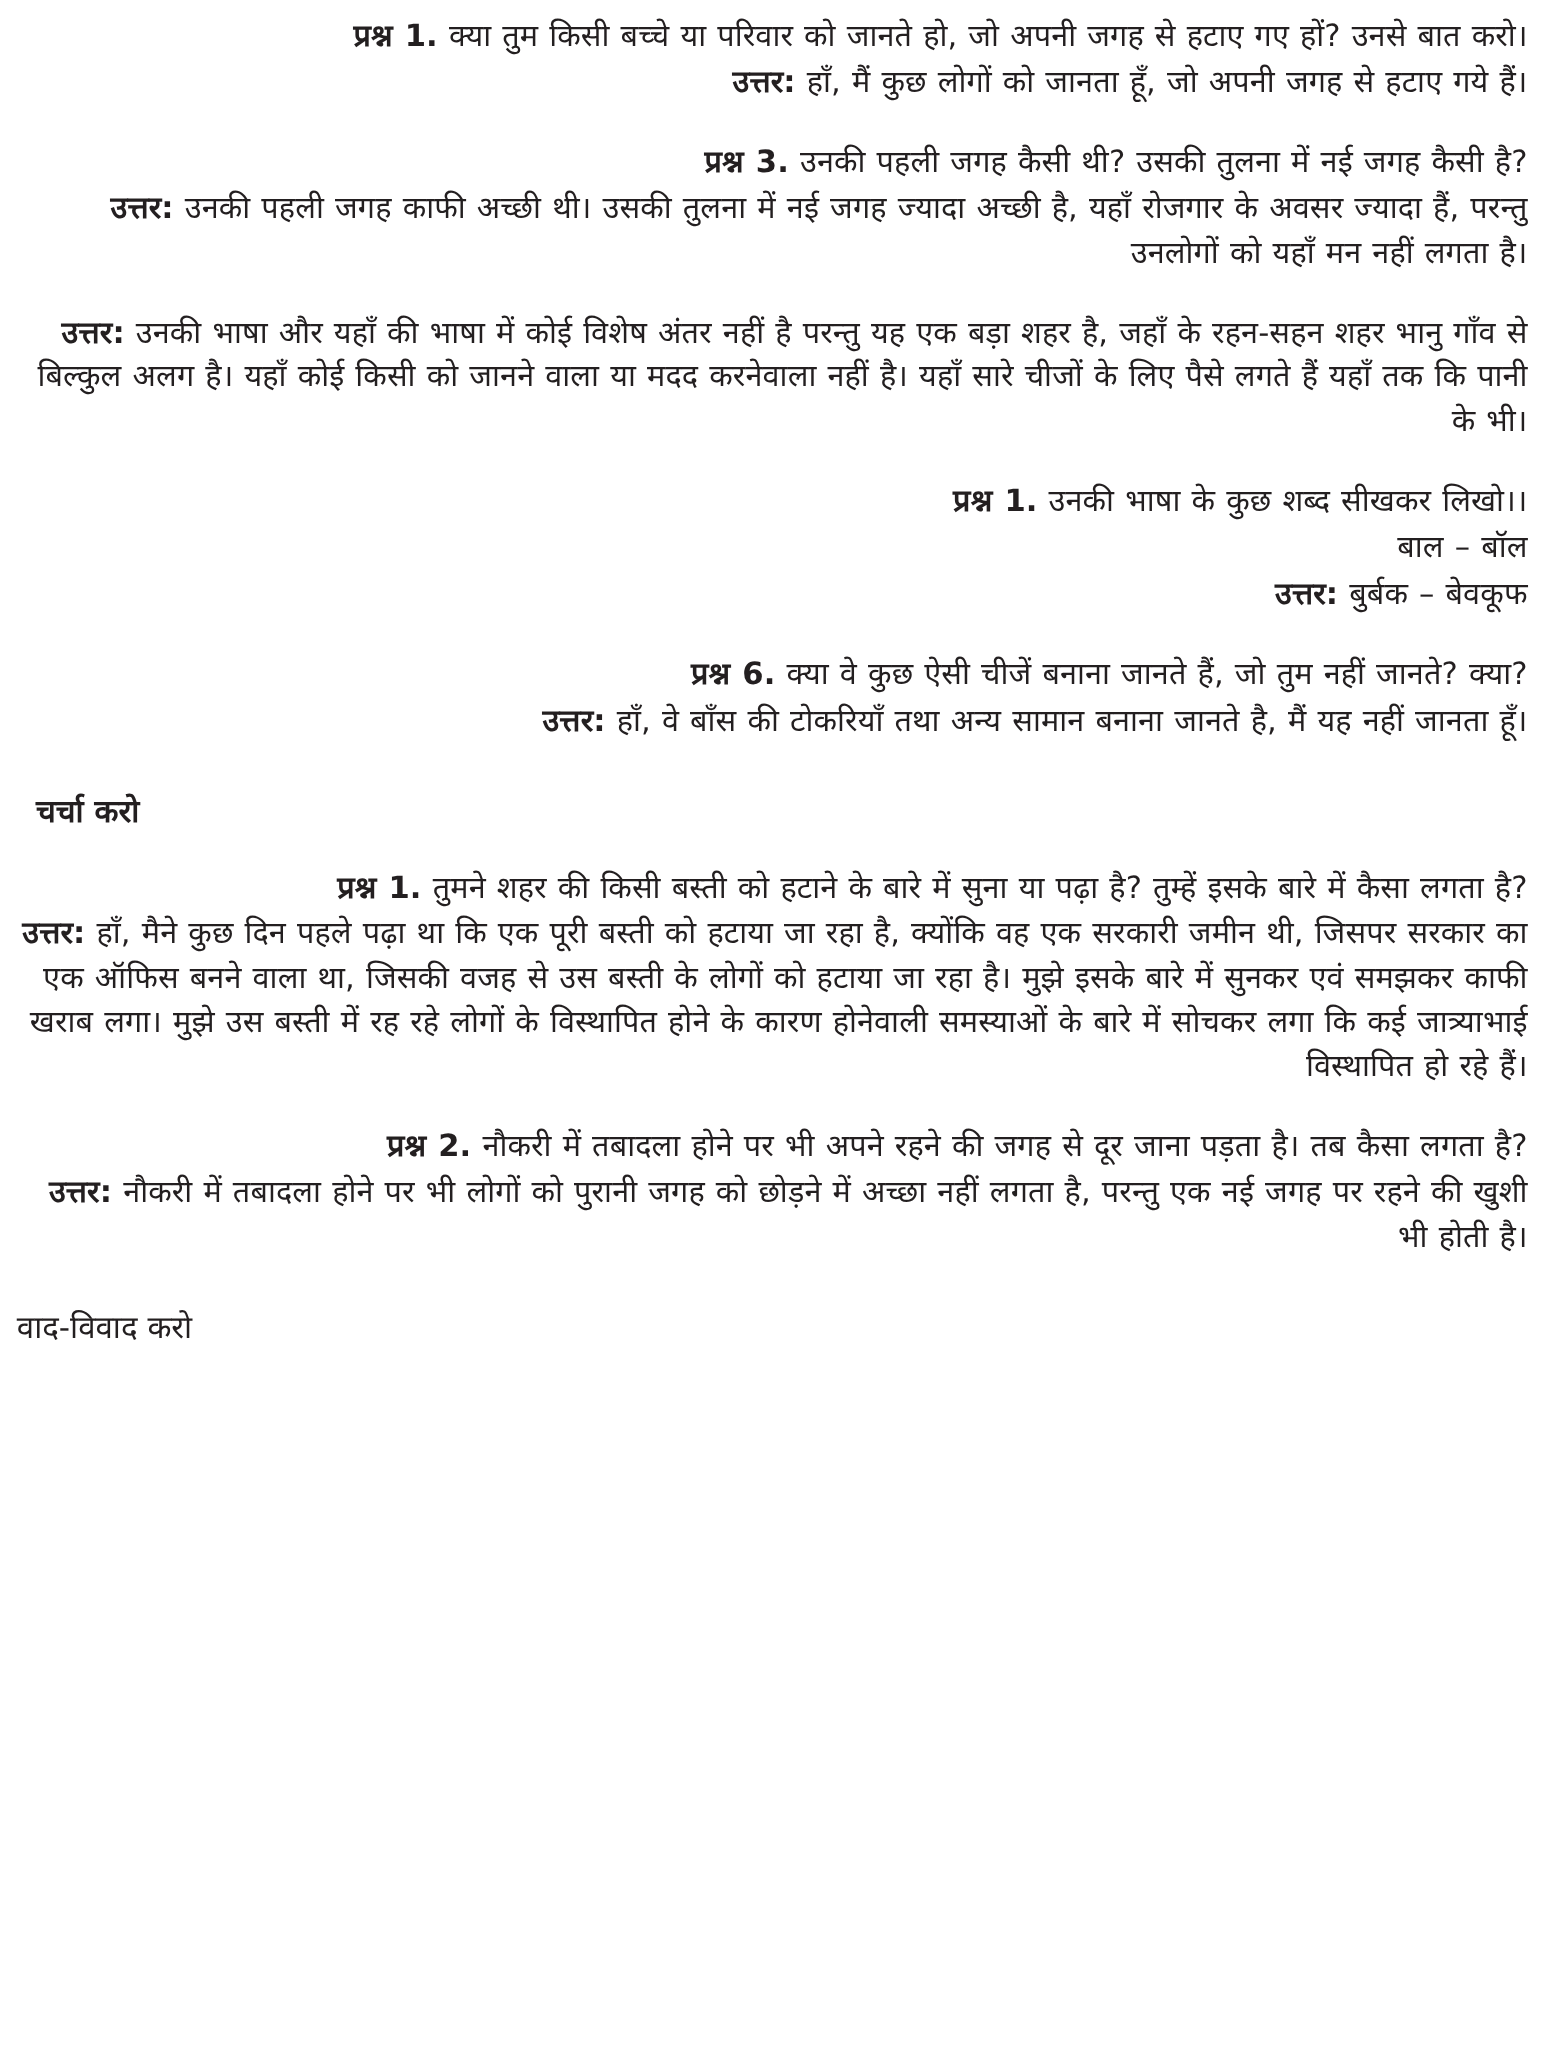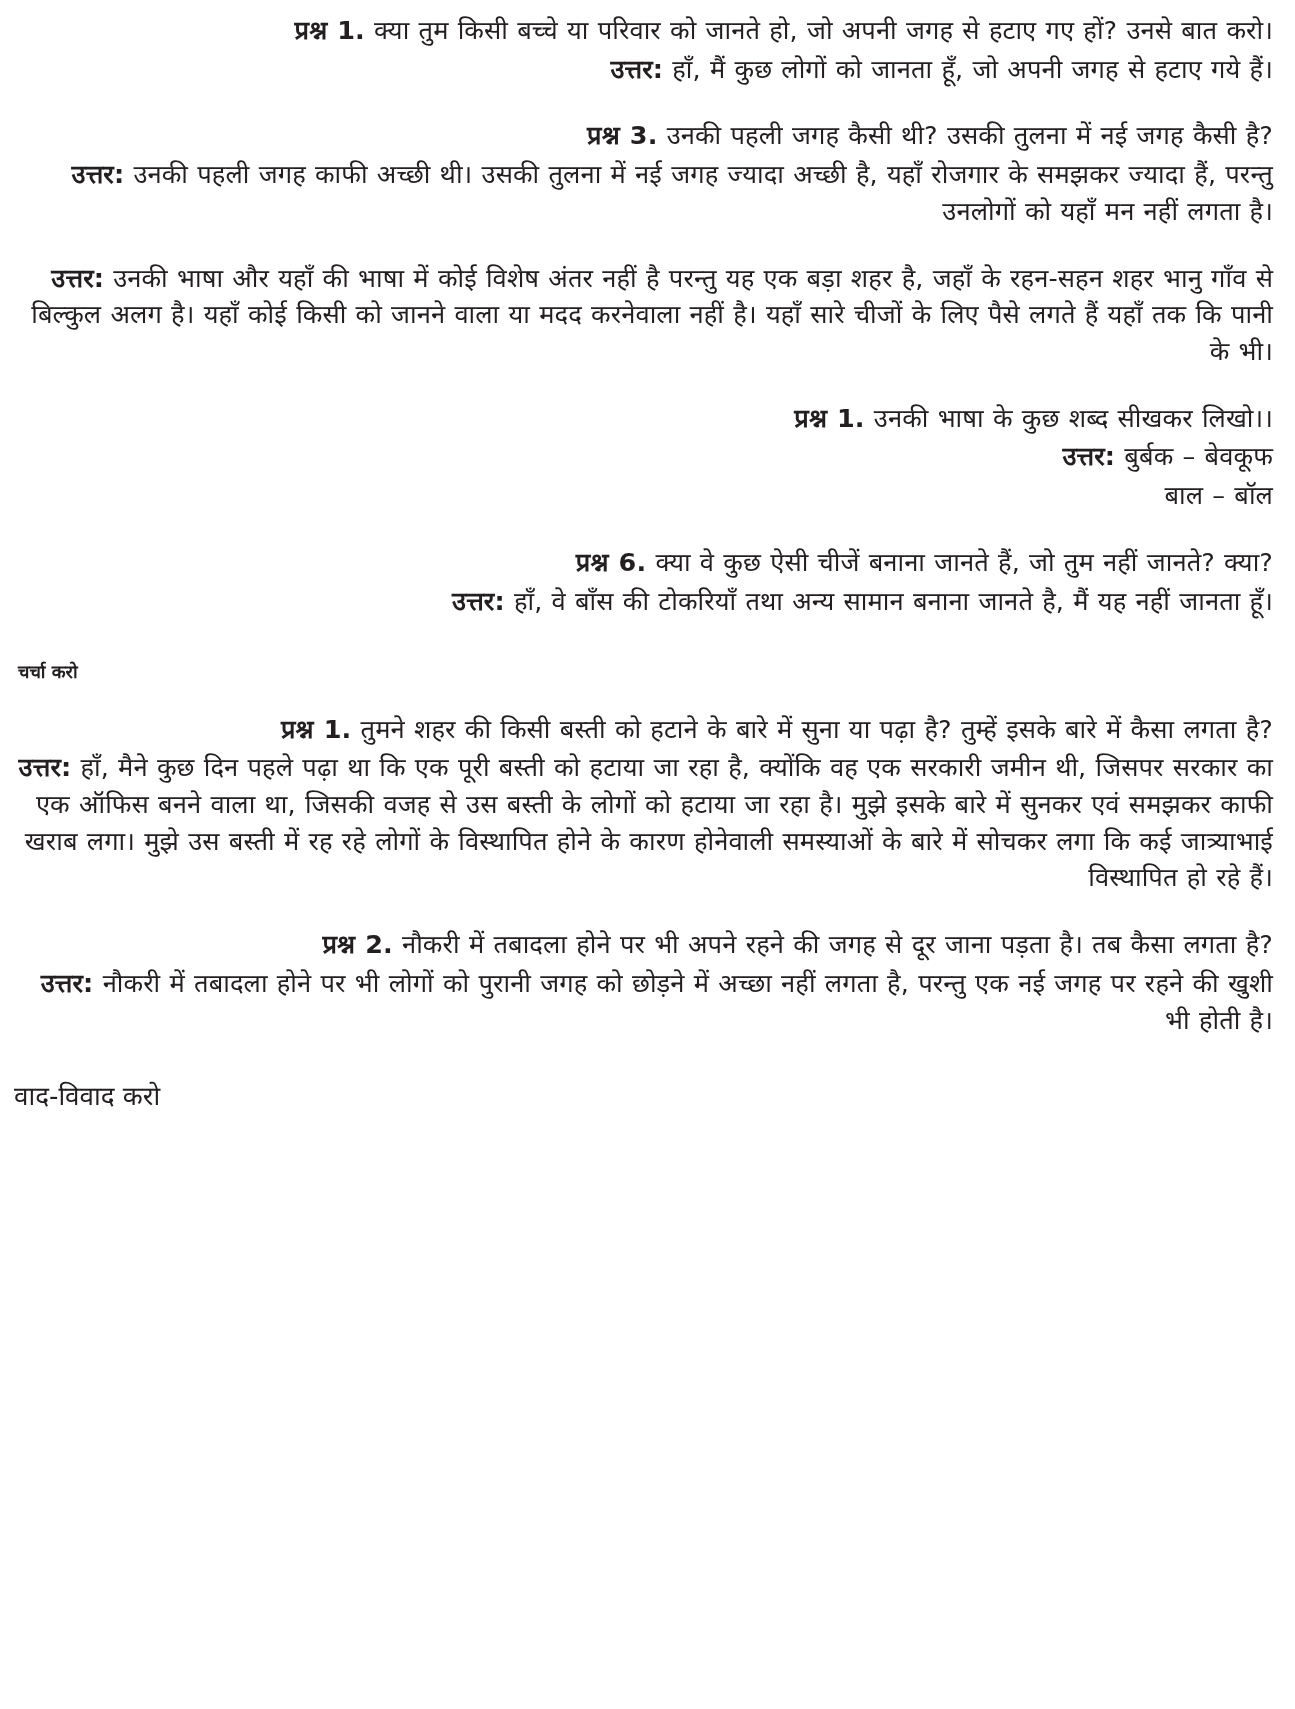--- a/index.html
+++ b/index.html
@@ -33,24 +33,24 @@
     text-align: right;
     word-spacing: 1px;
   }
   .line + .line {
     margin-top: 2px;
   }
   .lbl {
     font-weight: bold;
   }
   .section-heading {
-    font-size: 18px;
+    font-size: 26px;
     font-weight: bold;
     line-height: 1.4;
-    margin: 0 0 26px 4px;
+    margin: 0 0 26px 16px;
   }
   .spacer-sm {
     height: 10px;
   }
   .bottom-heading {
     font-size: 26px;
     font-weight: normal;
     line-height: 1.4;
     margin: 40px 0 0 0;
   }
@@ -63,31 +63,31 @@
   <div>
 
     <div class="qa-block">
       <p class="line"><span class="lbl">प्रश्न 1.</span> <span>क्या तुम किसी बच्चे या परिवार को जानते हो, जो अपनी जगह से हटाए गए हों? उनसे बात करो।</span></p>
       <p class="line"><span class="lbl">उत्तर:</span> <span>हाँ, मैं कुछ लोगों को जानता हूँ, जो अपनी जगह से हटाए गये हैं।</span></p>
     </div>
 
 
     <div class="qa-block">
       <p class="line"><span class="lbl">प्रश्न 3.</span> <span>उनकी पहली जगह कैसी थी? उसकी तुलना में नई जगह कैसी है?</span></p>
-      <p class="line"><span class="lbl">उत्तर:</span> <span>उनकी पहली जगह काफी अच्छी थी। उसकी तुलना में नई जगह ज्यादा अच्छी है, यहाँ रोजगार के समझकर ज्यादा हैं, परन्तु उनलोगों को यहाँ मन नहीं लगता है।</span></p>
+      <p class="line"><span class="lbl">उत्तर:</span> <span>उनकी पहली जगह काफी अच्छी थी। उसकी तुलना में नई जगह ज्यादा अच्छी है, यहाँ रोजगार के अवसर ज्यादा हैं, परन्तु उनलोगों को यहाँ मन नहीं लगता है।</span></p>
     </div>
 
     <div class="qa-block">
       <p class="line"><span class="lbl">उत्तर:</span> <span>उनकी भाषा और यहाँ की भाषा में कोई विशेष अंतर नहीं है परन्तु यह एक बड़ा शहर है, जहाँ के रहन-सहन शहर भानु गाँव से बिल्कुल अलग है। यहाँ कोई किसी को जानने वाला या मदद करनेवाला नहीं है। यहाँ सारे चीजों के लिए पैसे लगते हैं यहाँ तक कि पानी के भी।</span></p>
     </div>
 
     <div class="qa-block">
       <p class="line"><span class="lbl">प्रश्न 1.</span> <span>उनकी भाषा के कुछ शब्द सीखकर लिखो।।</span></p>
+      <p class="line">बाल – बॉल</p>
       <p class="line"><span class="lbl">उत्तर:</span> <span>बुर्बक – बेवकूफ</span></p>
-      <p class="line">बाल – बॉल</p>
     </div>
 
     <div class="qa-block">
       <p class="line"><span class="lbl">प्रश्न 6.</span> <span>क्या वे कुछ ऐसी चीजें बनाना जानते हैं, जो तुम नहीं जानते? क्या?</span></p>
       <p class="line"><span class="lbl">उत्तर:</span> <span>हाँ, वे बाँस की टोकरियाँ तथा अन्य सामान बनाना जानते है, मैं यह नहीं जानता हूँ।</span></p>
     </div>
 
   </div>
 
   <div class="spacer-sm"></div>

